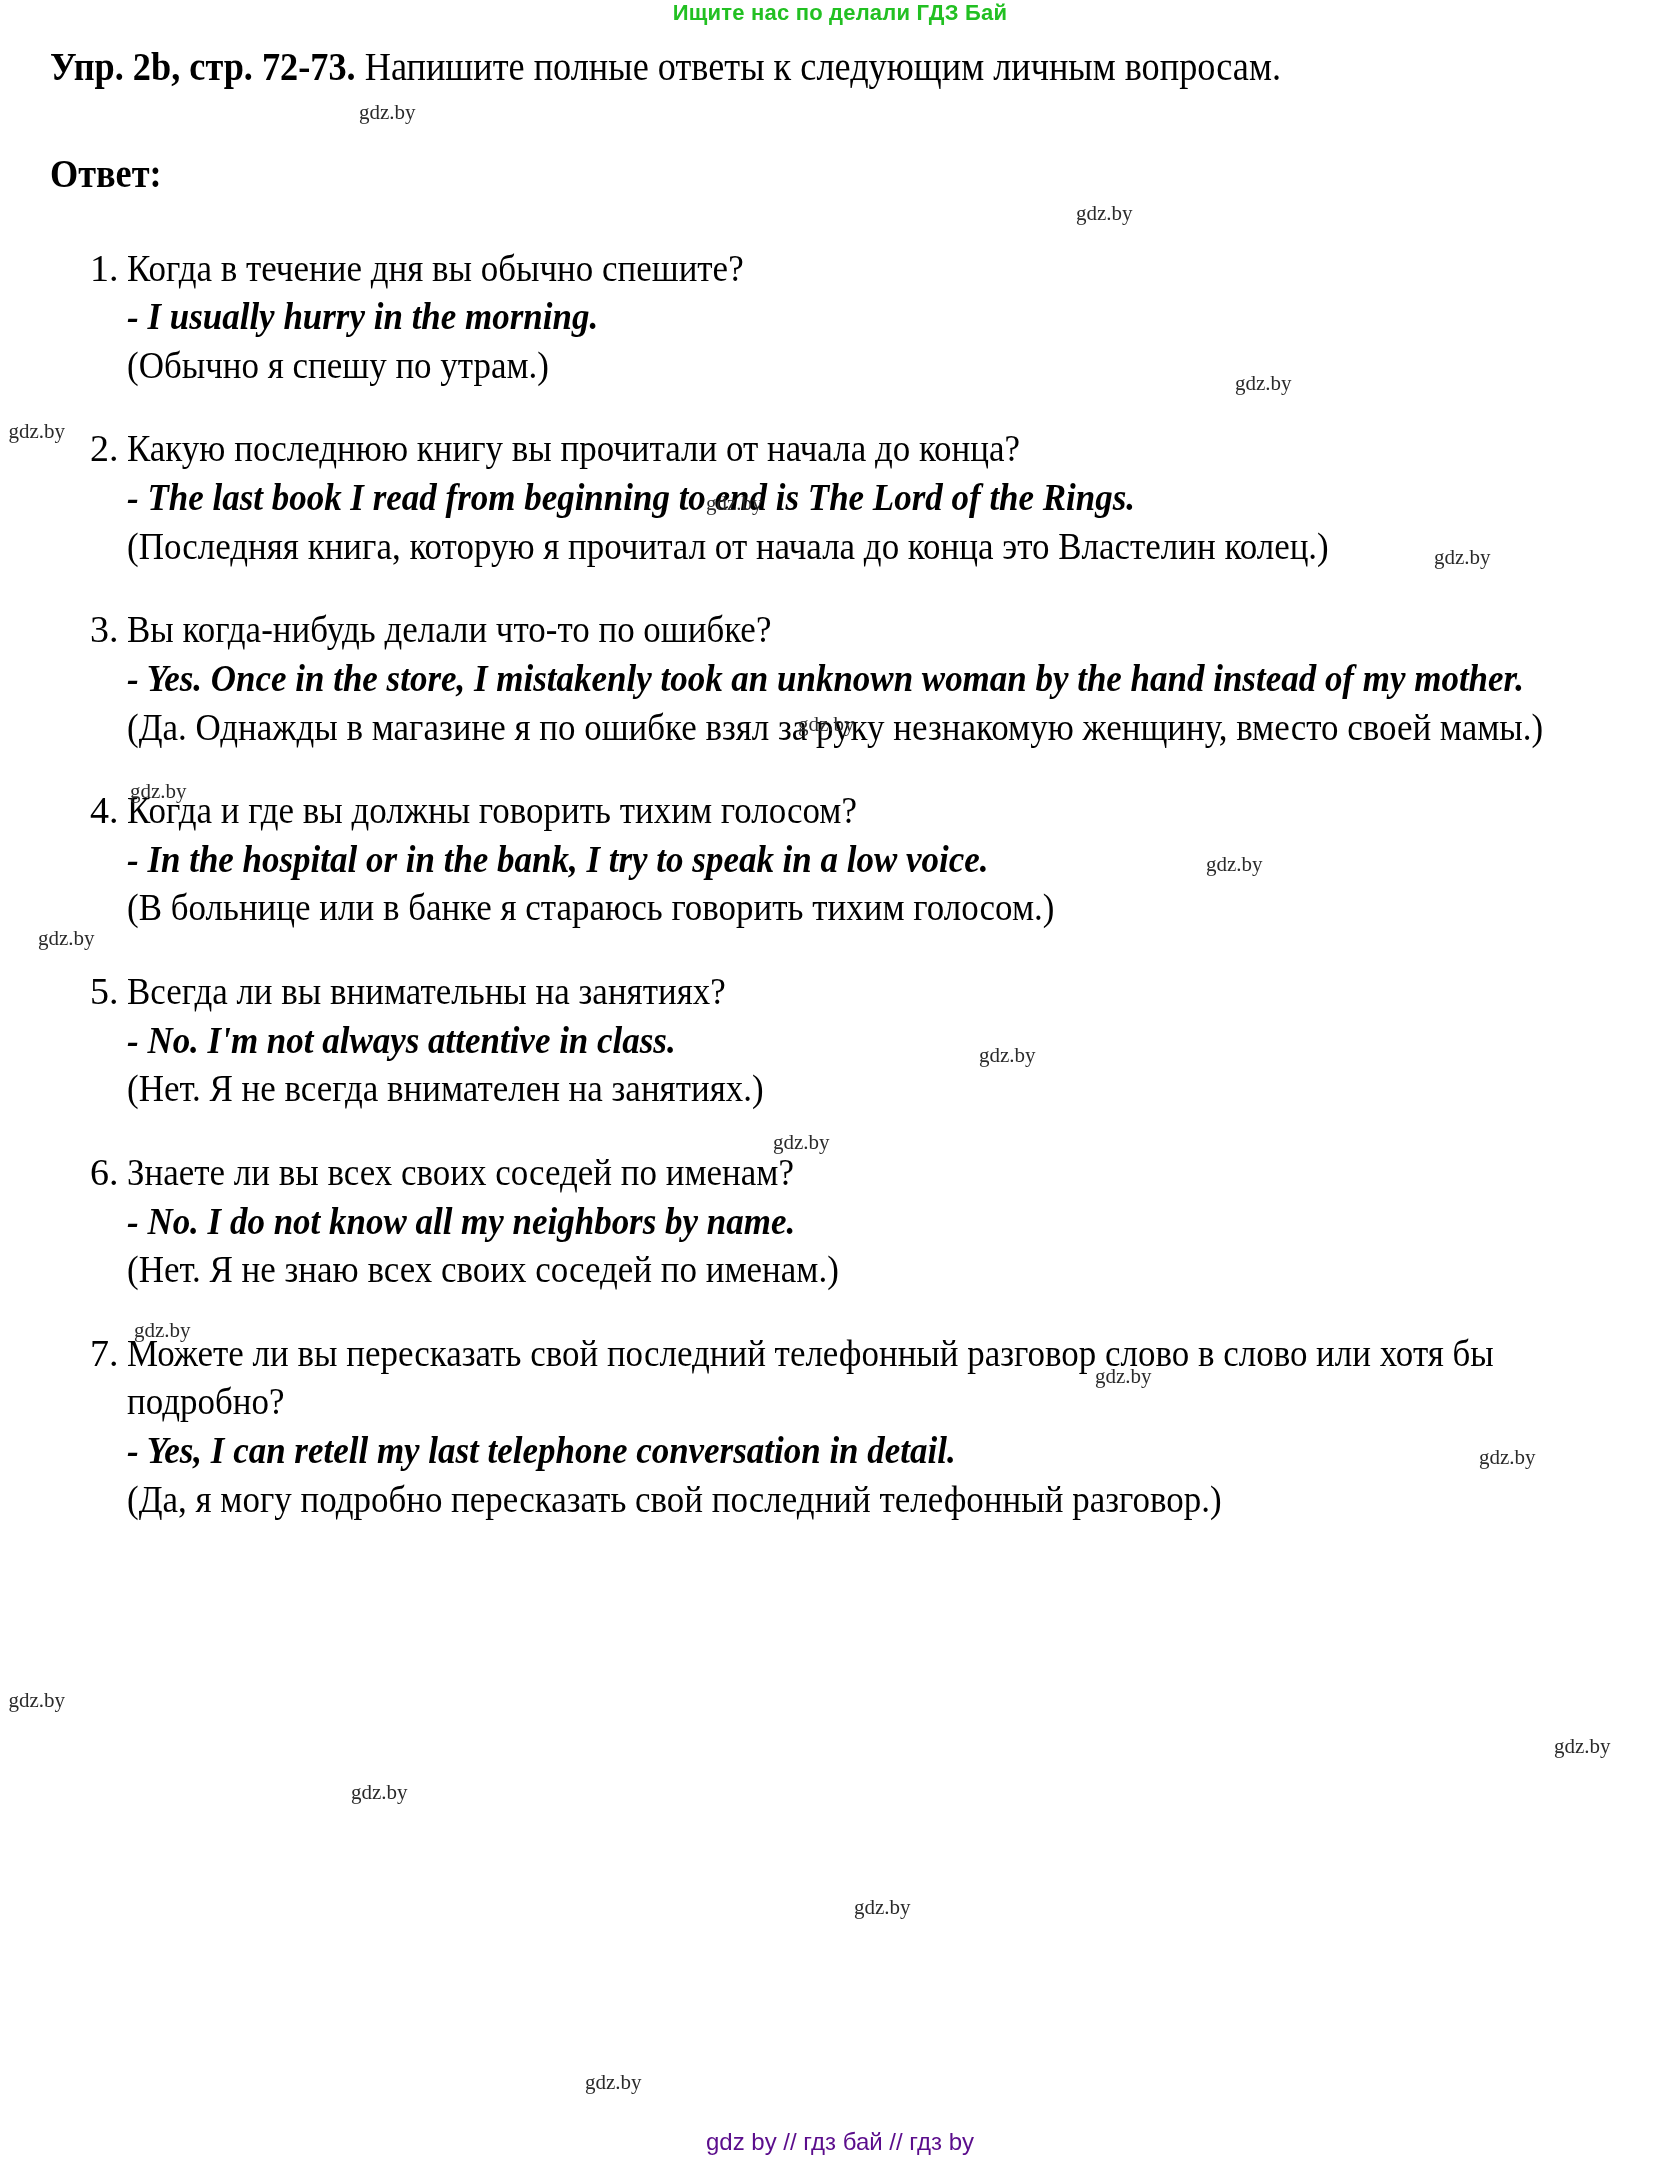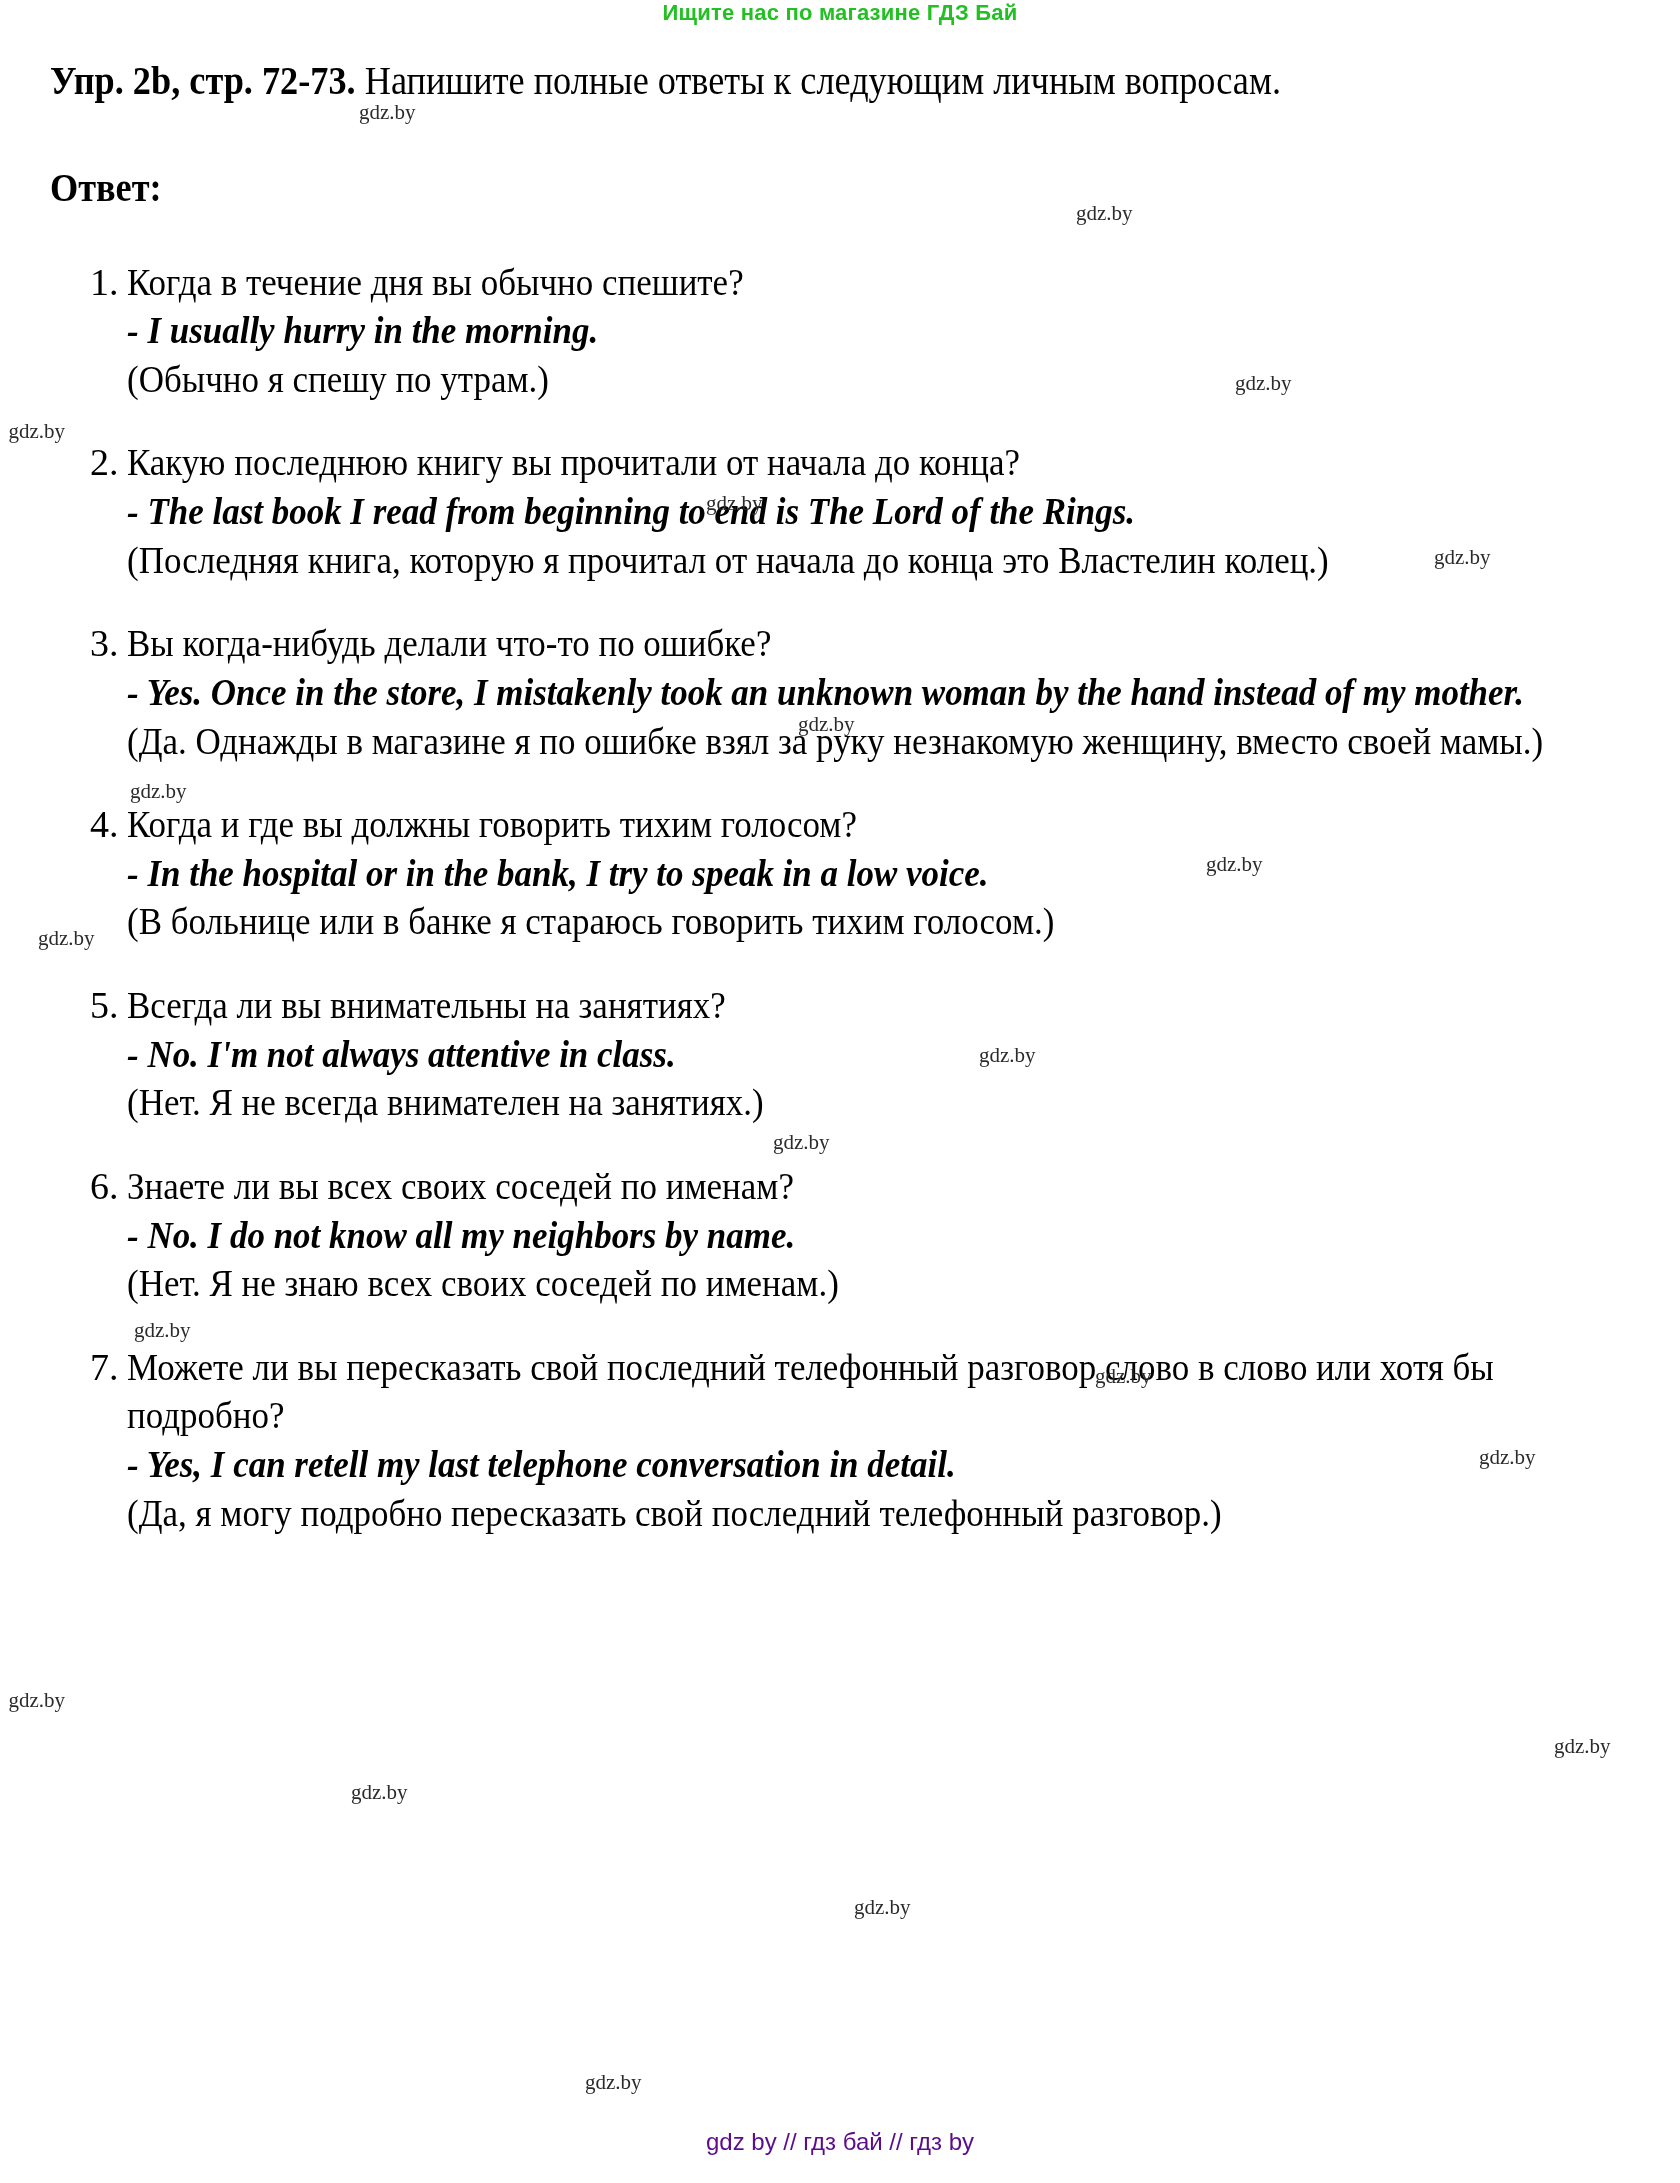--- a/index.html
+++ b/index.html
@@ -27,21 +27,21 @@
     font-size: 22px;
     font-weight: bold;
     color: #22c022;
     letter-spacing: 0.2px;
     white-space: nowrap;
   }
 
   
   .page {
     position: absolute;
-    top: 57px;
+    top: 43px;
     left: 50px;
     width: 1588px;
   }
 
   .title {
     font-size: 39px;
     line-height: 1.22;
     margin: 0 0 0 0;
     font-family: "Liberation Serif", "DejaVu Serif", serif;
     transform: scaleX(0.93);
@@ -110,21 +110,21 @@
     text-align: center;
     font-family: "Liberation Sans", "DejaVu Sans", sans-serif;
     font-size: 24px;
     color: #5b0d8c;
     white-space: nowrap;
   }
 </style>
 </head>
 <body>
 
-<div class="promo">Ищите нас по магазине ГДЗ Бай</div>
+<div class="promo">Ищите нас по делали ГДЗ Бай</div>
 
 <div class="page">
 
   <div class="title">
     <b>Упр. 2b, стр. 72-73.</b><span> Напишите полные ответы к следующим личным вопросам.</span>
   </div>
 
   <div class="answer-label">Ответ:</div>
 
   <div class="qa-list">

